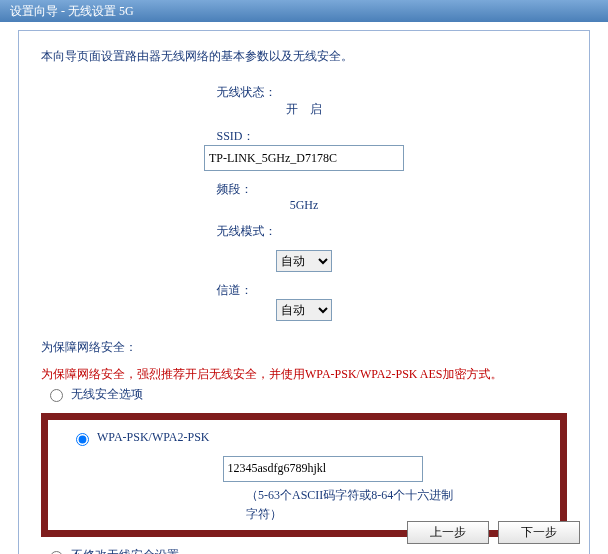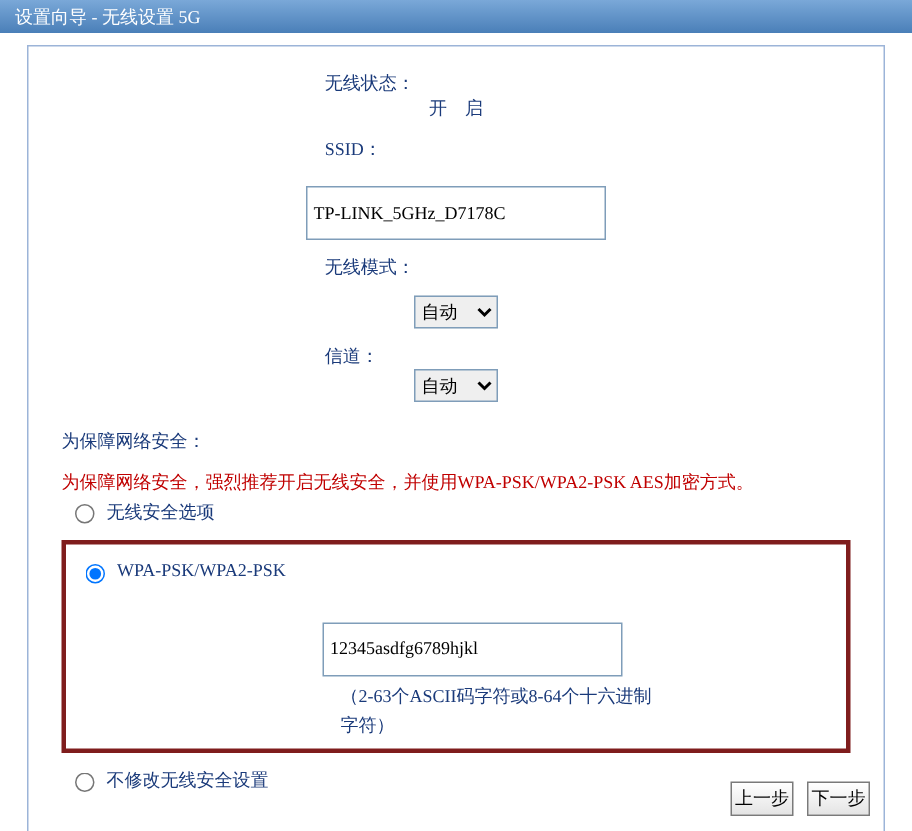--- a/index.html
+++ b/index.html
@@ -53,24 +53,23 @@
     flex-shrink: 0;
   }
   .value-static {
     color: #1a3a7a;
   }
   .text-input {
     font-family: "SimSun","宋体",serif;
     font-size: 12px;
     padding: 2px 4px;
     border: 1px solid #7f9db9;
-    height: 36px;
+    height: 26px;
     box-sizing: border-box;
     width: 200px;
-    margin-top: 16px;
   }
   .select {
     font-family: "SimSun","宋体",serif;
     font-size: 12px;
     border: 1px solid #7f9db9;
     height: 22px;
   }
   .select.wide { width: 120px; }
   .select.narrow { width: 56px; }
   .section-label {
@@ -86,71 +85,76 @@
     display: flex;
     align-items: center;
     margin-bottom: 10px;
     margin-left: 4px;
     color: #1a3a7a;
   }
   .radio-row input[type=radio] {
     margin-right: 8px;
   }
   .psk-box {
-    border: 3px solid #7f1d1d;
-    padding: 10px 8px 6px 8px;
+    border: 7px solid #7f1d1d;
+    padding: 10px 8px 6px 23px;
     margin: 0 0 10px 0;
   }
   .psk-box .radio-row { margin-left: 0; }
   .psk-inner {
     margin-left: 22px;
   }
   .hint {
     color: #1a3a7a;
     margin-left: 175px;
     line-height: 1.6;
     width: 210px;
   }
   .footer {
     position: absolute;
     right: 28px;
     bottom: 10px;
   }
   .btn {
     font-family: "SimSun","宋体",serif;
     font-size: 12px;
-    padding: 2px 2px;
+    padding: 2px 22px;
     border: 1px solid #7a7a7a;
     background: linear-gradient(to bottom, #ffffff 0%, #e4e4e4 100%);
     cursor: pointer;
     margin-left: 6px;
   }
 </style>
 </head>
 <body>
 
 <div class="window">
   <div class="titlebar">
     <span>设置向导 - 无线设置 5G</span>
   </div>
 
   <div class="content-wrap">
     <div class="panel">
 
+      <div class="intro">本向导页面设置路由器无线网络的基本参数以及无线安全。</div>
 
       <div class="row">
         <div class="label">无线状态：</div>
         <div class="value-static">开　启</div>
       </div>
 
       <div class="row">
         <div class="label">SSID：</div>
         <input type="text" class="text-input" value="TP-LINK_5GHz_D7178C" style="">
       </div>
 
+      <div class="row">
+        <div class="label">频段：</div>
+        <div class="value-static">5GHz</div>
+      </div>
 
       <div class="row">
         <div class="label">无线模式：</div>
       </div>
 
       <div class="row">
         <select class="select narrow">
           <option>自动</option>
         </select>
       </div>
@@ -173,21 +177,21 @@
 
       <div class="psk-box">
         <div class="radio-row">
           <input type="radio" name="sec" checked="" style="">
           <span>WPA-PSK/WPA2-PSK</span>
         </div>
         <div class="psk-inner">
           <div class="row" style="margin-bottom:4px;">
             <input type="text" class="text-input" value="12345asdfg6789hjkl" style="">
           </div>
-          <div class="hint" style="margin-left:153px;">（2-63个ASCII码字符或8-64个十六进制字符）</div>
+          <div class="hint" style="margin-left:153px;">（5-63个ASCII码字符或8-64个十六进制字符）</div>
         </div>
       </div>
 
       <div class="radio-row">
         <input type="radio" name="sec" style="">
         <span>不修改无线安全设置</span>
       </div>
 
     </div>
   </div>

